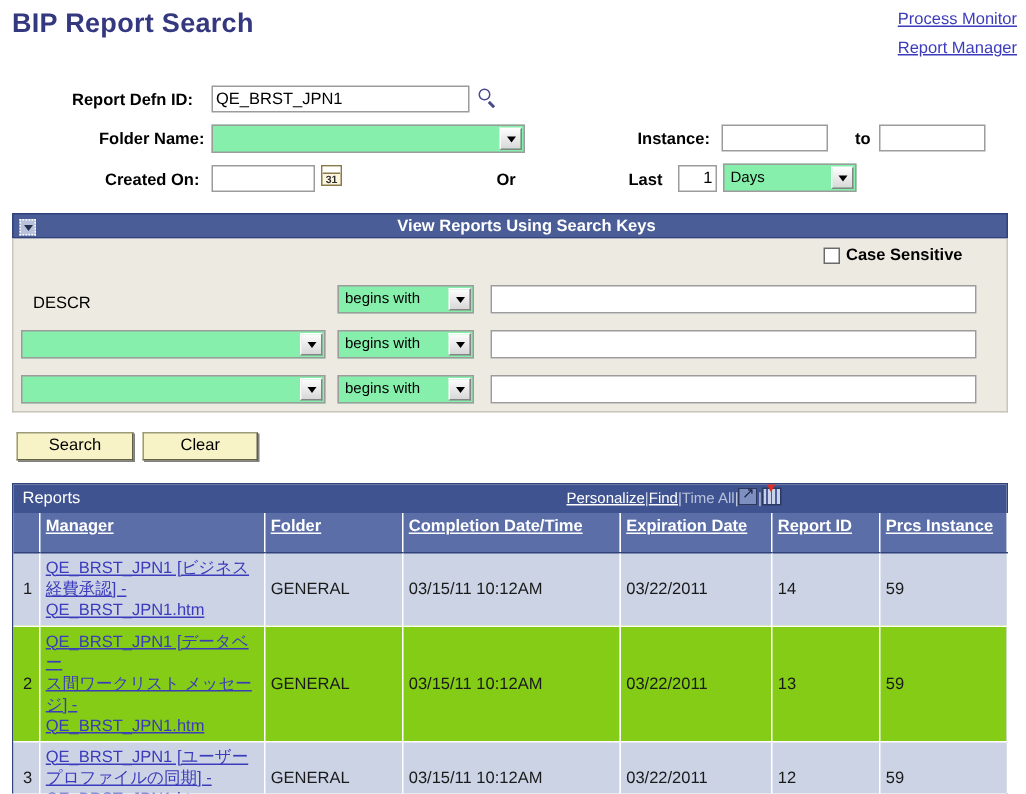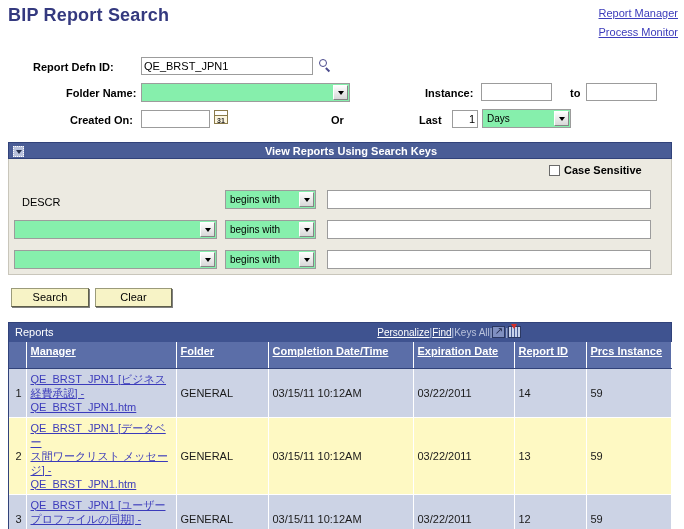--- a/index.html
+++ b/index.html
@@ -374,48 +374,48 @@
   table.reports td {
     vertical-align: middle;
     padding: 3px 4px;
     border-right: 1px solid #ffffff;
     border-bottom: 1px solid #ffffff;
     color: #1a1a1a;
     font-size: 11px;
     box-sizing: border-box;
   }
   tr.odd  td { background: #ccd3e5; }
-  tr.even td { background: #fef9c3; }
+  tr.even td { background: #84cc16; }
   td.rownum {
     text-align: right;
     padding: 3px 2px 3px 0;
     vertical-align: middle;
     color: #1a1a1a;
   }
   td.reportcell a {
     color: #3b3bbb;
     text-decoration: underline;
     line-height: 14px;
     display: block;
     word-break: break-all;
   }
 </style>
 </head>
 <body>
 
 <div class="page-title">BIP Report Search</div>
 
 <div class="top-links">
+  <a href="#">Process Monitor</a>
   <a href="#">Report Manager</a>
-  <a href="#">Process Monitor</a>
 </div>
 
 <div class="criteria">
 
-  <div class="lbl" style="left:33px; top:17px;">Report Defn ID:</div>
+  <div class="lbl" style="left:48px; top:17px;">Report Defn ID:</div>
   <input class="txt" style="left: 141px; top: 13px; width: 172px;" value="QE_BRST_JPN1">
   <span class="magnifier" style="left:319px; top:15px;">
     <span class="ring"></span>
       <span class="handle"></span>
   </span>
 
   <div class="lbl" style="left:66px; top:43px;">Folder Name:</div>
   <div class="sel" style="left:141px; top:39px; width:209px;">
     <span></span>
     <span class="arrowbox">
@@ -496,21 +496,21 @@
 
 <div class="btn" style="left:11px; top:288px; width:78px;">Search</div>
 <div class="btn" style="left:95px; top:288px; width:77px;">Clear</div>
 
 <div class="grid">
 
   <div class="grid-title">
     <span>Reports</span>
 
     <span class="grid-actions">
-      <a href="#">Personalize</a><span class="sep">|</span><a href="#">Find</a><span class="sep">|</span><span class="disabled">Keys All</span><span class="sep">|</span><span class="icon-expand"></span><span class="sep">|</span><span class="icon-grid-dl"></span>
+      <a href="#">Personalize</a><span class="sep">|</span><a href="#">Find</a><span class="sep">|</span><span class="disabled">Time All</span><span class="sep">|</span><span class="icon-expand"></span><span class="sep">|</span><span class="icon-grid-dl"></span>
     </span>
 
   </div>
 
   <table class="reports">
     <colgroup>
       <col style="width:17px">
       <col style="width:150px">
       <col style="width:92px">
       <col style="width:145px">

